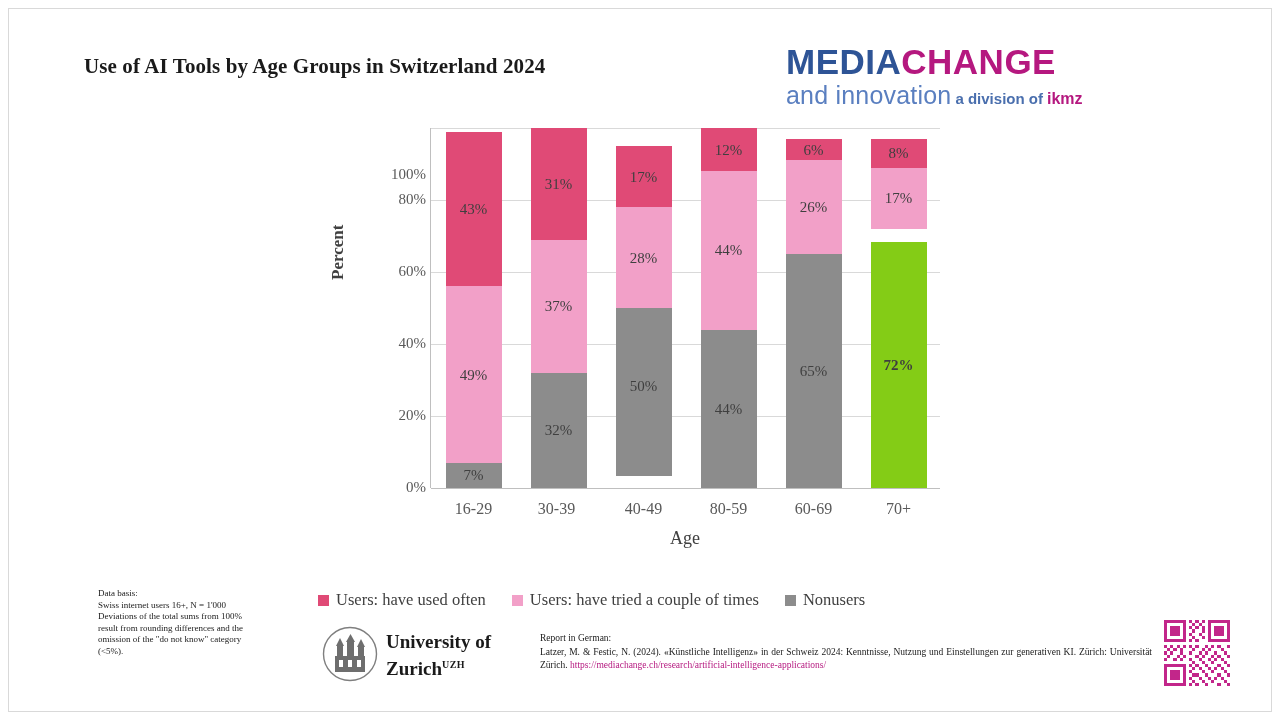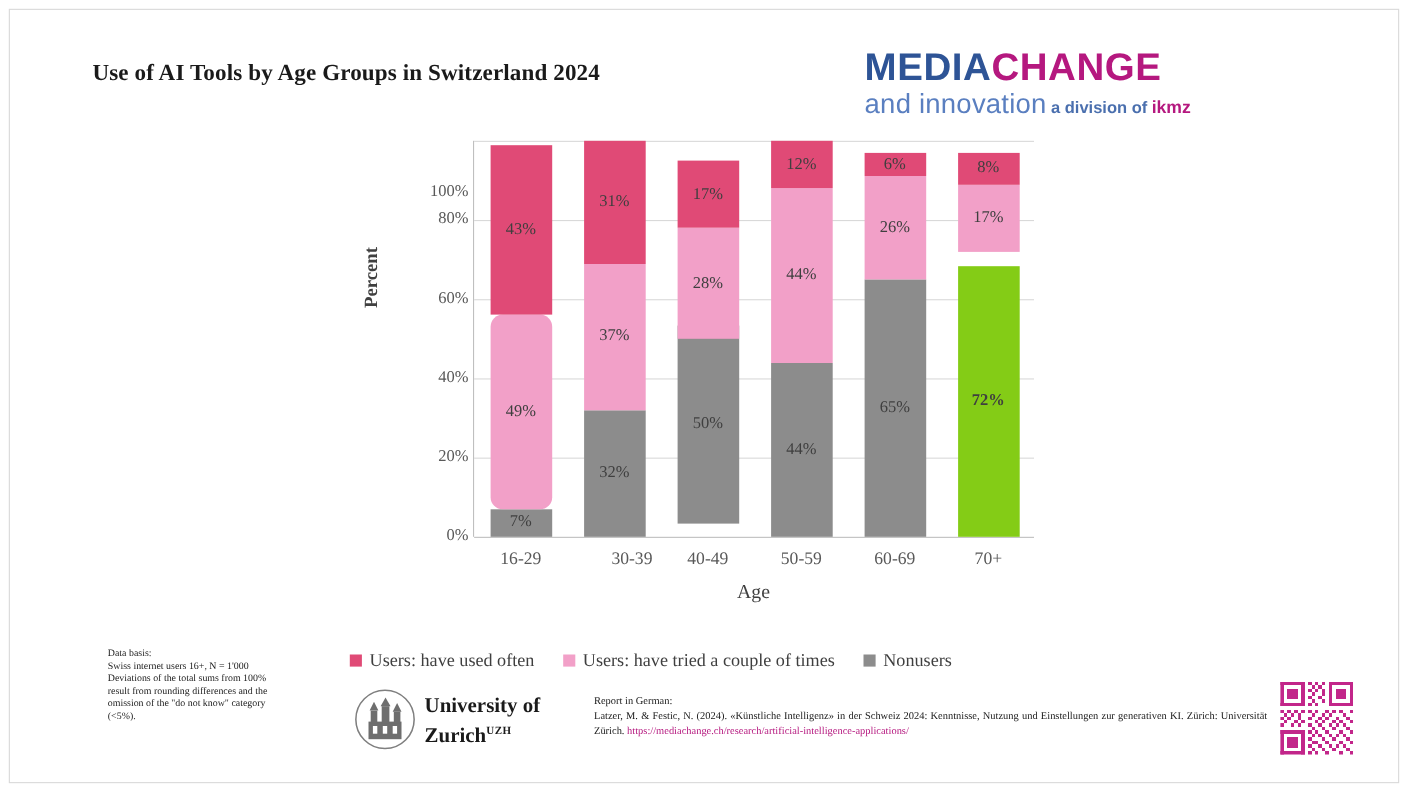--- a/index.html
+++ b/index.html
@@ -302,40 +302,40 @@
         <div class="gridline" style="top: 144px;"></div>
         <div class="ytick" style="top: 144px;">60%</div>
         <div class="gridline" style="top: 72px;"></div>
         <div class="ytick" style="top: 72px;">80%</div>
         <div class="gridline" style="top: 0px;"></div>
         <div class="ytick" style="top: 0px; margin-top: 47px;">100%</div>
         <div class="bar-col" style="left: 14.5px; width: 56px;">
           <div class="seg" style="height: 25.2px; bottom: 0px; background: rgb(140, 140, 140);">
             <div class="seg-label">7%</div>
           </div>
-          <div class="seg" style="height: 176.4px; bottom: 25.2px; background: rgb(242, 160, 200); border-radius: 11px;">
+          <div class="seg" style="height: 176.4px; bottom: 25.2px; background: rgb(242, 160, 200);">
             <div class="seg-label">49%</div>
           </div>
           <div class="seg" style="height: 154.8px; bottom: 201.6px; background: rgb(224, 74, 118);">
             <div class="seg-label">43%</div>
           </div>
         </div>
         <div class="xtick" style="left: 0px; width: 85px;">16-29</div>
         <div class="bar-col" style="left: 99.5px; width: 56px;">
           <div class="seg" style="height: 115.2px; bottom: 0px; background: rgb(140, 140, 140);">
             <div class="seg-label">32%</div>
           </div>
           <div class="seg" style="height: 133.2px; bottom: 115.2px; background: rgb(242, 160, 200);">
             <div class="seg-label">37%</div>
           </div>
           <div class="seg" style="height: 111.6px; bottom: 248.4px; background: rgb(224, 74, 118);">
             <div class="seg-label">31%</div>
           </div>
         </div>
-        <div class="xtick" style="left: 101px; width: 85px;">30-39</div>
+        <div class="xtick" style="left: 83px; width: 85px;">30-39</div>
         <div class="bar-col" style="left: 184.5px; width: 56px;">
           <div class="seg" style="height: 180px; bottom: 12px; background: rgb(140, 140, 140);">
             <div class="seg-label">50%</div>
           </div>
           <div class="seg" style="height: 100.8px; bottom: 180px; background: rgb(242, 160, 200);">
             <div class="seg-label">28%</div>
           </div>
           <div class="seg" style="height: 61.2px; bottom: 280.8px; background: rgb(224, 74, 118);">
             <div class="seg-label">17%</div>
           </div>
@@ -345,21 +345,21 @@
           <div class="seg" style="height: 158.4px; bottom: 0px; background: rgb(140, 140, 140);">
             <div class="seg-label">44%</div>
           </div>
           <div class="seg" style="height: 158.4px; bottom: 158.4px; background: rgb(242, 160, 200);">
             <div class="seg-label">44%</div>
           </div>
           <div class="seg" style="height: 43.2px; bottom: 316.8px; background: rgb(224, 74, 118);">
             <div class="seg-label">12%</div>
           </div>
         </div>
-        <div class="xtick" style="left: 255px; width: 85px;">50-59</div>
+        <div class="xtick" style="left: 255px; width: 85px;">80-59</div>
         <div class="bar-col" style="left: 354.5px; width: 56px;">
           <div class="seg" style="height: 234px; bottom: 0px; background: rgb(140, 140, 140); margin-top: 28px;">
             <div class="seg-label">65%</div>
           </div>
           <div class="seg" style="height: 93.6px; bottom: 234px; background: rgb(242, 160, 200);">
             <div class="seg-label">26%</div>
           </div>
           <div class="seg" style="height: 21.6px; bottom: 327.6px; background: rgb(224, 74, 118);">
             <div class="seg-label">6%</div>
           </div>

